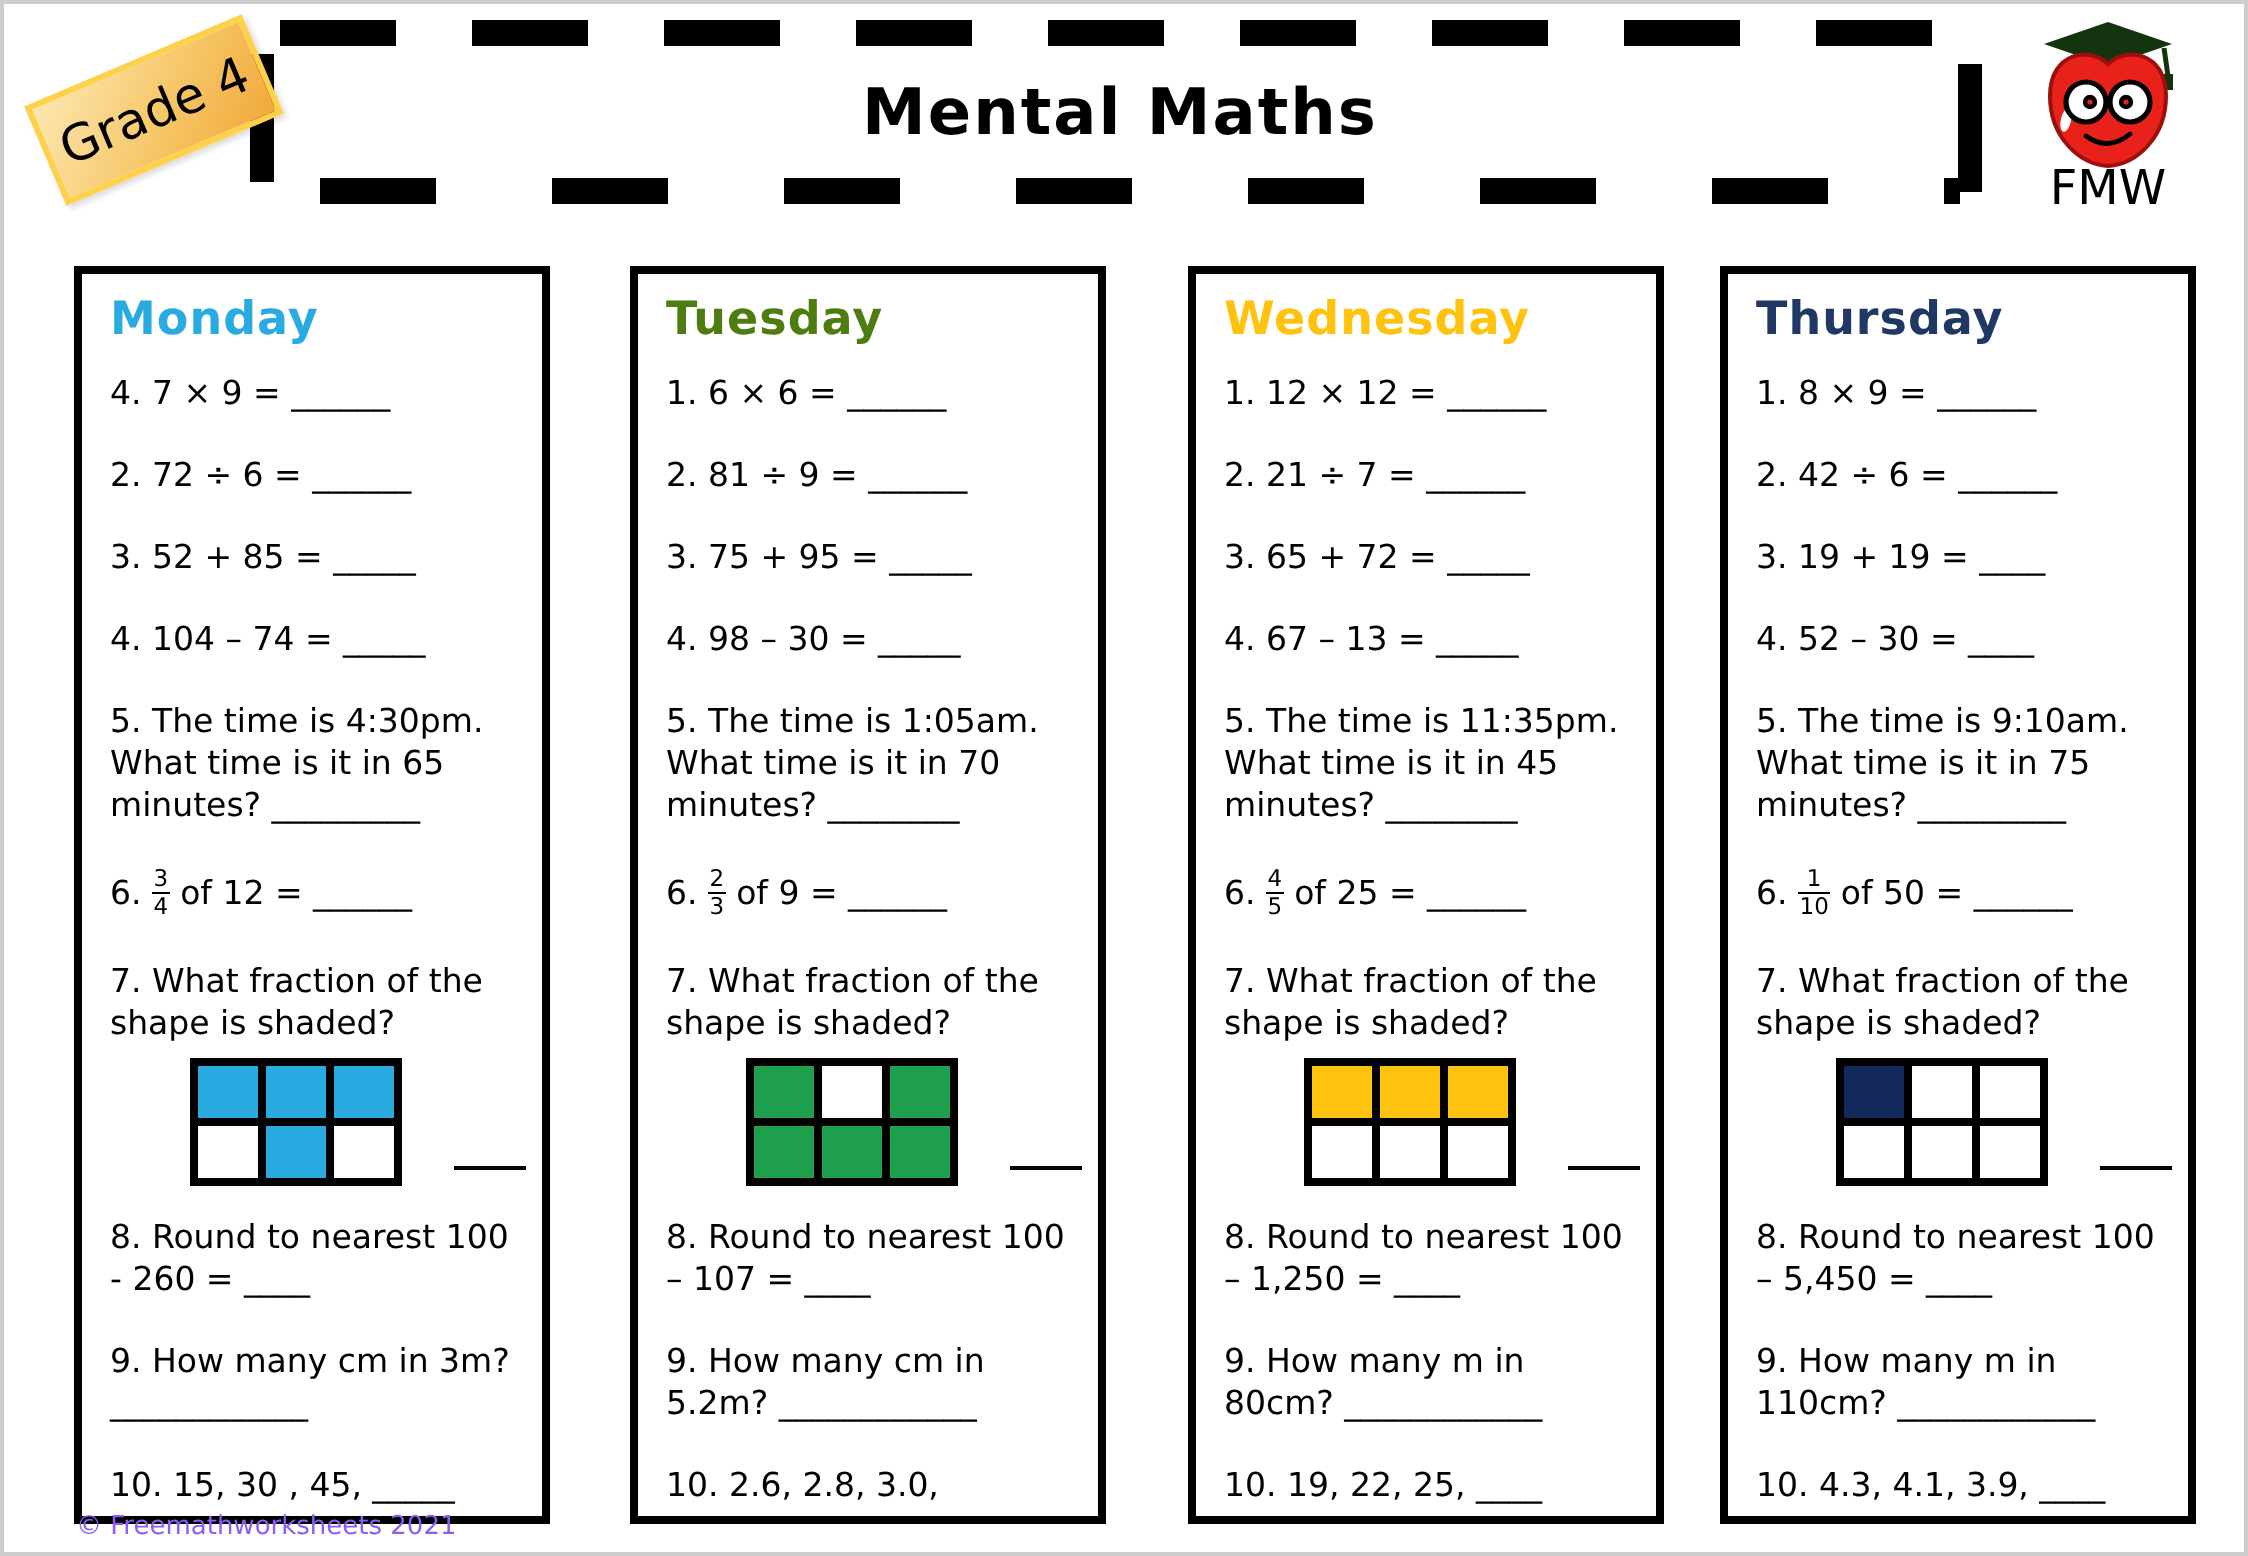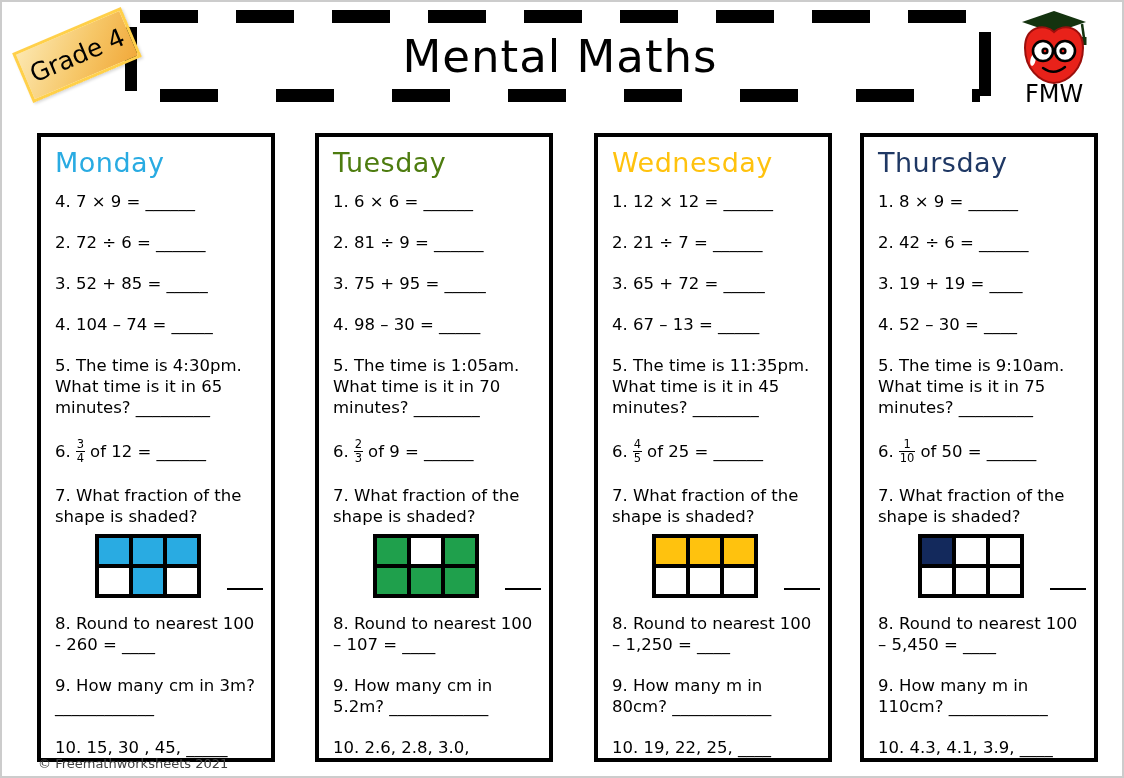--- a/index.html
+++ b/index.html
@@ -17,21 +17,21 @@
   .dash-top, .dash-bottom {
     position:absolute; left:8px; right:8px; height:13px;
     background:repeating-linear-gradient(to right, #000 0 58px, transparent 58px 96px);
   }
   .dash-top { top:0; }
   .dash-bottom { bottom:0; background:repeating-linear-gradient(to right, transparent 0 20px, #000 20px 78px, transparent 78px 116px); }
   .bar-left  { position:absolute; left:-7px;  top:17px; width:12px; height:64px; background:#000; }
   .bar-right { position:absolute; right:-3px; top:22px; width:12px; height:64px; background:#000; }
   .page-title {
     position:absolute; left:0; right:0; top:50%; transform:translateY(-50%);
-    text-align:center; font-size:45px; font-weight:400; color:#000; letter-spacing:1px;
+    text-align:center; font-size:32px; font-weight:700; color:#000; letter-spacing:1px;
   }
 
   .grade-badge {
     position:absolute; left:16px; top:26px; width:118px; height:54px;
     background:linear-gradient(135deg, #FCE7B0 0%, #F6C768 55%, #F1A93B 100%);
     border:3px solid #FFD04A;
     transform:rotate(-23deg);
     display:flex; align-items:center; justify-content:center;
     font-size:25px; color:#000;
     box-shadow:1px 2px 3px rgba(0,0,0,0.15);
@@ -43,42 +43,42 @@
   .col {
     position:absolute; top:131px; height:629px; width:238px;
     border:4px solid #000; background:#fff;
     padding:10px 8px 0 14px;
   }
   .col-0 { left:35px; }
   .col-1 { left:313px; }
   .col-2 { left:592px; }
   .col-3 { left:858px; }
 
-  .day { font-size:27px; font-weight:400; margin-bottom:14px; letter-spacing:0.5px; }
+  .day { font-size:23px; font-weight:700; margin-bottom:14px; letter-spacing:0.5px; }
 
   .q { font-size:16.5px; line-height:1.27; color:#000; margin-bottom:20px; }
   .q.last { margin-bottom:0; }
 
   .q6 { display:flex; align-items:center; }
   .frac {
     display:inline-flex; flex-direction:column; align-items:center;
     font-size:11.5px; line-height:1.15; margin:0 5px; transform:translateY(-1px);
   }
   .frac .den { border-top:1.6px solid #000; padding:0 1px; }
 
   .shape-row { display:flex; align-items:flex-end; margin:4px 0 16px 40px; }
   .shape-grid {
     display:grid; grid-template-columns:repeat(3, 30px); grid-auto-rows:26px;
     gap:4px; background:#000; border:4px solid #000; width:max-content;
   }
   .shape-grid .cell { background:#fff; }
   .shape-blank { width:52px; border-bottom:2.5px solid #000; margin-left:26px; margin-bottom:8px; }
 
   
-  .footer { position:absolute; left:36px; bottom:5px; font-size:13px; color:#404040; }
+  .footer { position:absolute; left:36px; bottom:5px; font-size:13px; color:#8b5cf6; }
 </style>
 </head>
 <body>
 
 <div class="header-frame">
   <div class="dash-top"></div>
   <div class="dash-bottom"></div>
   <div class="bar-left"></div>
   <div class="bar-right"></div>
   <div class="page-title">Mental Maths</div>

